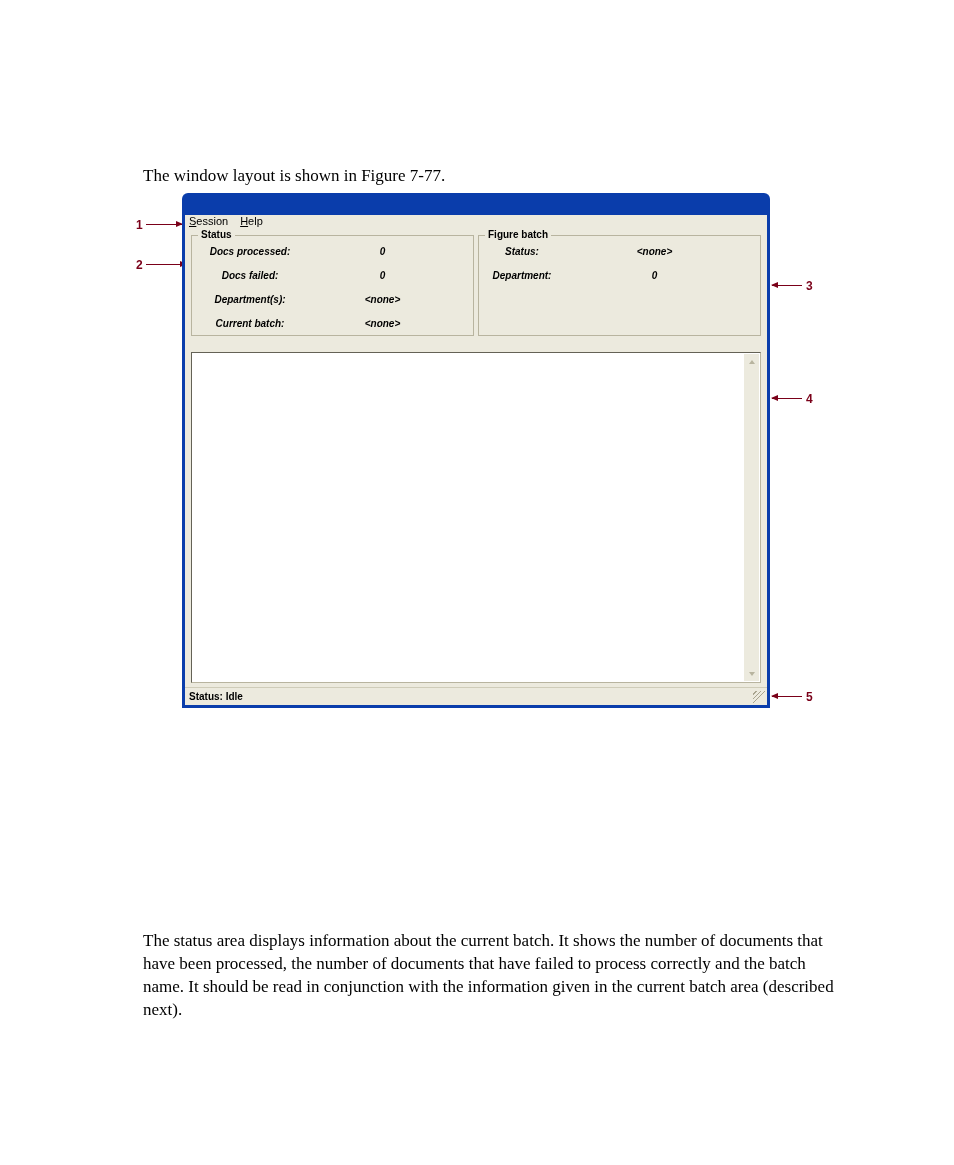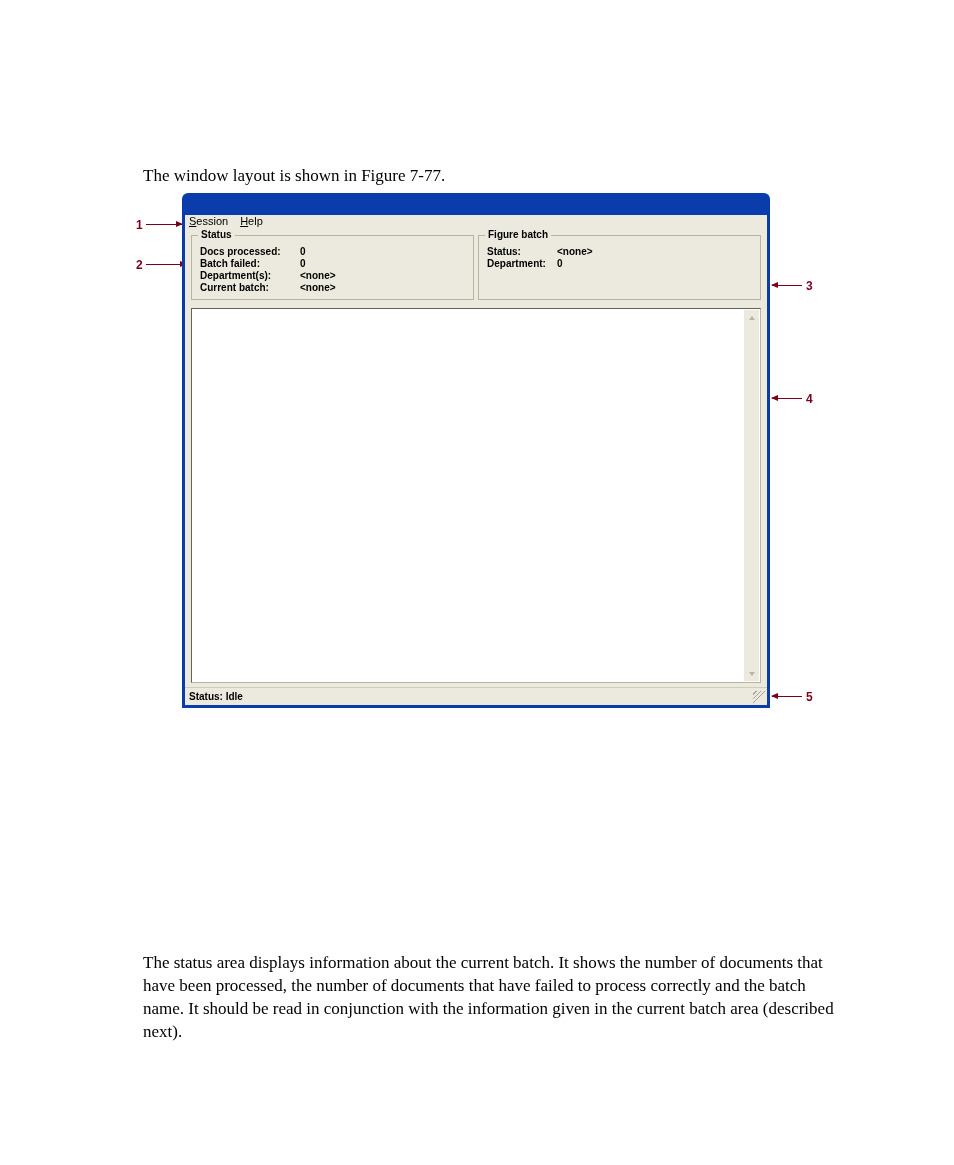--- a/index.html
+++ b/index.html
@@ -100,21 +100,22 @@
     gap: 8px;
   }
   .menubar .mitem {
     padding: 0 2px;
     cursor: default;
   }
   .mitem .ul { text-decoration: underline; }
   .panels {
     display: flex;
     gap: 4px;
-    padding: 4px 6px 8px 6px;
+    padding: 4px 6px 16px 6px;
+    text-align: center;
   }
   .group {
     border: 1px solid #b8b49f;
     position: relative;
     padding: 10px 8px 6px 8px;
     font-family: Tahoma, Arial, sans-serif;
     font-size: 10px;
     font-weight: bold;
     color: #000;
     box-sizing: border-box;
@@ -122,21 +123,22 @@
   .group-title {
     position: absolute;
     top: -7px;
     left: 6px;
     background: #eceade;
     padding: 0 3px;
   }
   .status-grid {
     display: grid;
     grid-template-columns: 100px auto;
-    row-gap: 1px;
+    row-gap: 13px;
+    font-style: italic;
   }
   .status-grid .lbl, .status-grid .val { font-weight: bold; font-size: 10px;}
   .group.status { flex: 1; }
   .group.current { flex: 1; }
   .logbox {
     flex: 1;
     margin: 0 6px 4px 6px;
     background: #ffffff;
     border: 1px inset #b8b49f;
     position: relative;
@@ -203,21 +205,21 @@
   .arrow.left::after { left:-1px; border-right:7px solid #7a0019; }
   
   .section-block {
     position: absolute;
     left: 143px;
     width: 700px;
     font-size: 17px;
     line-height: 1.35;
     color: #000;
   }
-  .para2 { top: 952px; }
+  .para2 { top: 930px; }
 </style>
 </head>
 <body>
 
 <div class="page">
 
   <div class="intro-text">The window layout is shown in Figure 7-77.</div>
 
   <div class="figure-wrap">
 
@@ -243,21 +245,21 @@
           <span class="mitem"><span class="ul">S</span><span>ession</span></span>
           <span class="mitem"><span class="ul">H</span><span>elp</span></span>
         </div>
 
         <div class="panels">
           <div class="group status">
             <div class="group-title">Status</div>
             <div class="status-grid">
               <div class="lbl">Docs processed:</div>
               <div class="val">0</div>
-              <div class="lbl">Batch failed:</div>
+              <div class="lbl">Docs failed:</div>
               <div class="val">0</div>
               <div class="lbl">Department(s):</div>
               <div class="val">&lt;none&gt;</div>
               <div class="lbl">Current batch:</div>
               <div class="val">&lt;none&gt;</div>
             </div>
           </div>
           <div class="group current">
             <div class="group-title">Figure batch</div>
             <div class="status-grid" style="grid-template-columns:70px auto;">

